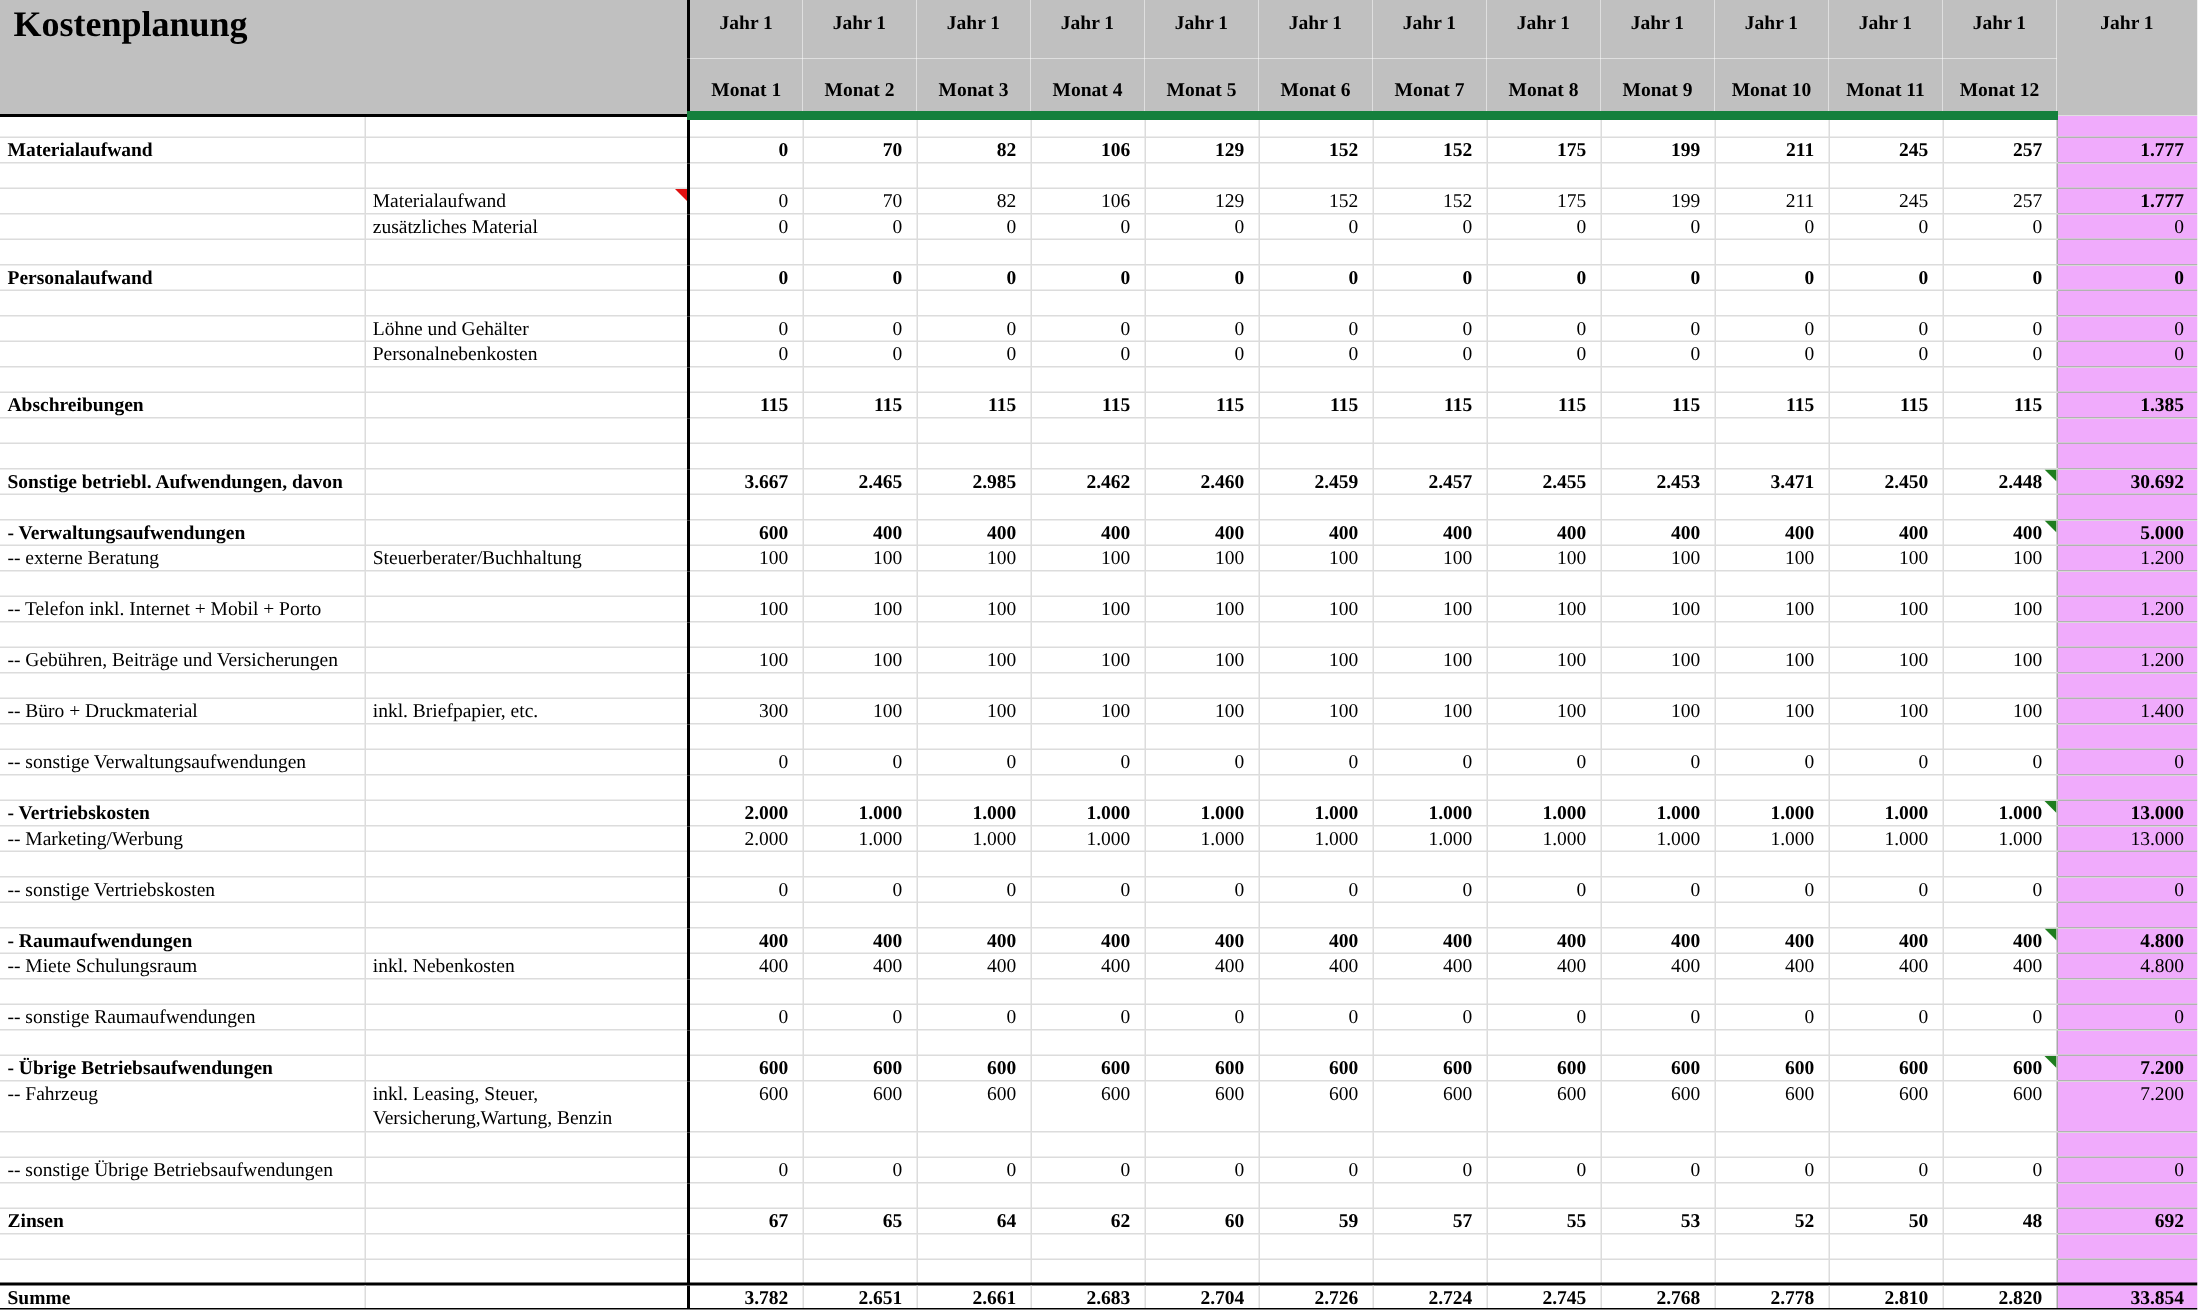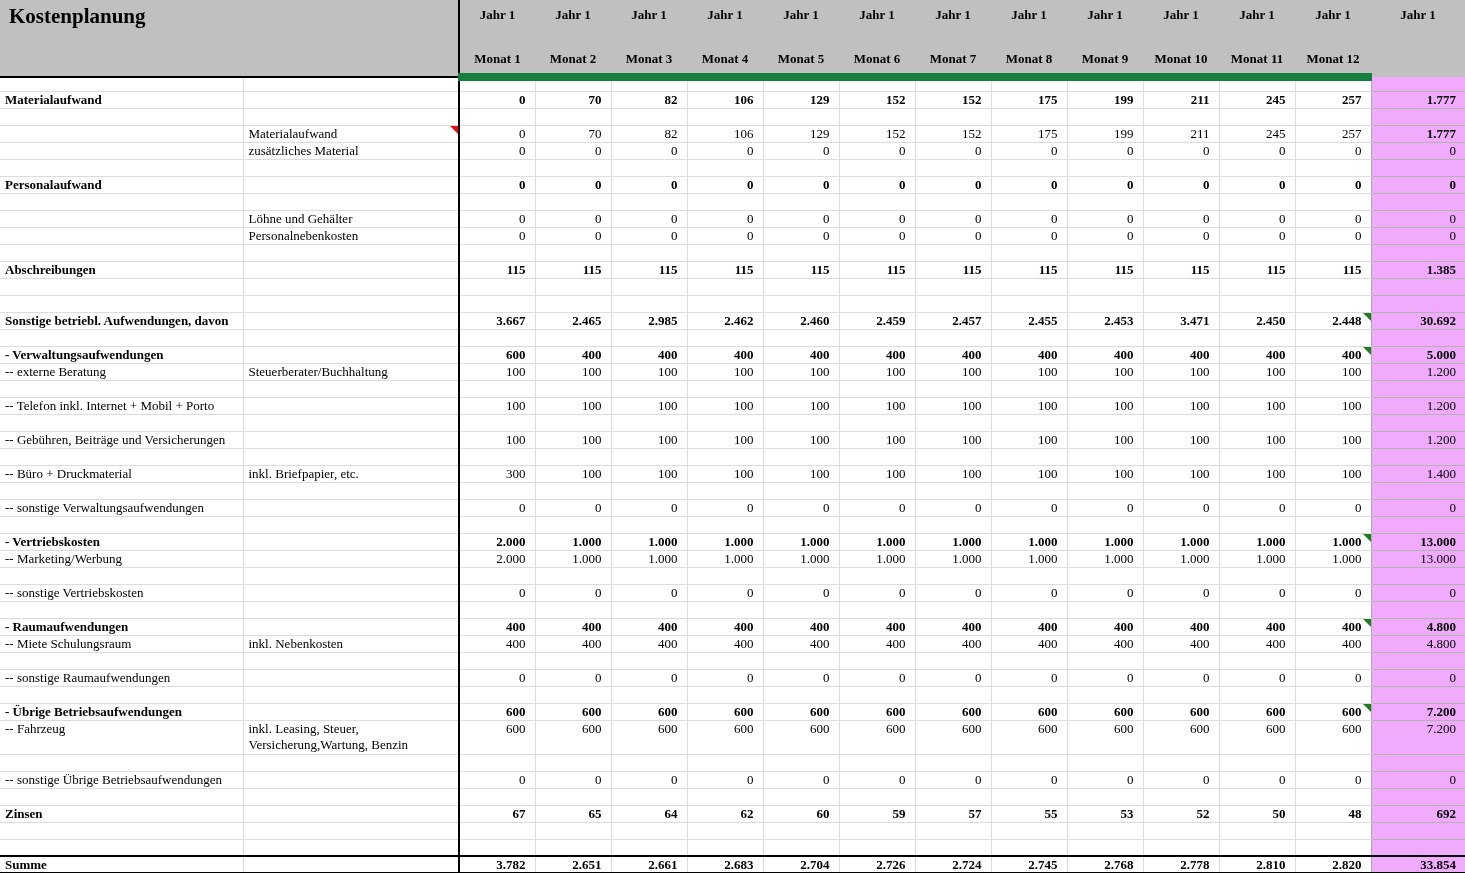--- a/index.html
+++ b/index.html
@@ -7,25 +7,25 @@
     width: 1465px; height: 873px; background: #fff; color: #000;
     font-family: "Liberation Serif", "DejaVu Serif", serif;
     font-size: 13px; overflow: hidden;
   }
   table { border-collapse: collapse; table-layout: fixed; width: 1465px; }
   th, td { padding: 0; box-sizing: border-box; height: 17px; overflow: hidden; white-space: nowrap; }
 
   
   thead th { background: #c0c0c0; font-weight: bold; text-align: center; }
   th.title-cell {
-    text-align: left; vertical-align: top; font-size: 21px;
+    text-align: left; vertical-align: top; font-size: 24px;
     padding: 4px 0 0 9px; border-right: 2px solid #000; border-bottom: 2px solid #000;
   }
   th.jahr  { vertical-align: top; padding-top: 7px; height: 39px; }
-  th.monat { vertical-align: bottom; padding-bottom: 6px; height: 38px; border-bottom: 8px solid #15803d; }
+  th.monat { vertical-align: bottom; padding-bottom: 6px; height: 38px; border-bottom: 6px solid #15803d; }
   th.grand { vertical-align: top; padding-top: 7px; }
 
   
   tbody td { border-right: 1px solid #dcdcdc; border-bottom: 1px solid #dcdcdc; line-height: 15px; vertical-align: middle; }
   td.label { padding-left: 5px; overflow: visible; }
   td.note  { padding-left: 5px; border-right: 2px solid #000; position: relative; }
   td.num   { text-align: right; padding-right: 9px; }
   td.m12   { border-right: 1px solid #a8a8a8; position: relative; margin-left: 18px; }
   td.total { background: #f0abfc; border-right: none; border-bottom: 1px solid #b2b2b2; }
   tr.bold td { font-weight: bold; }

